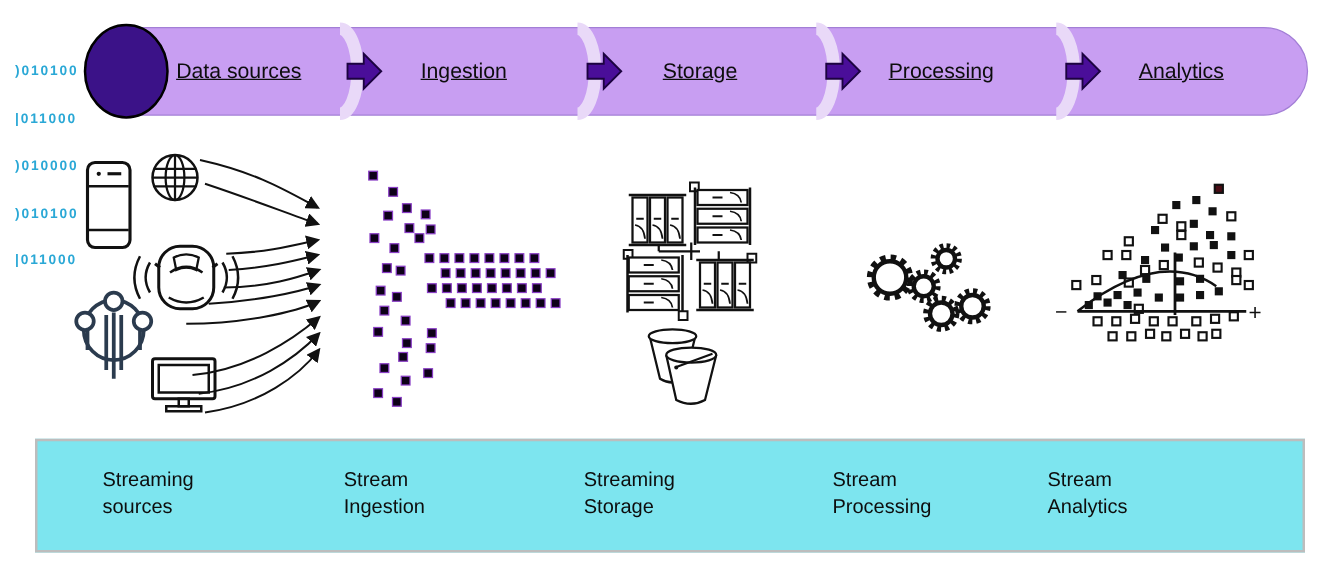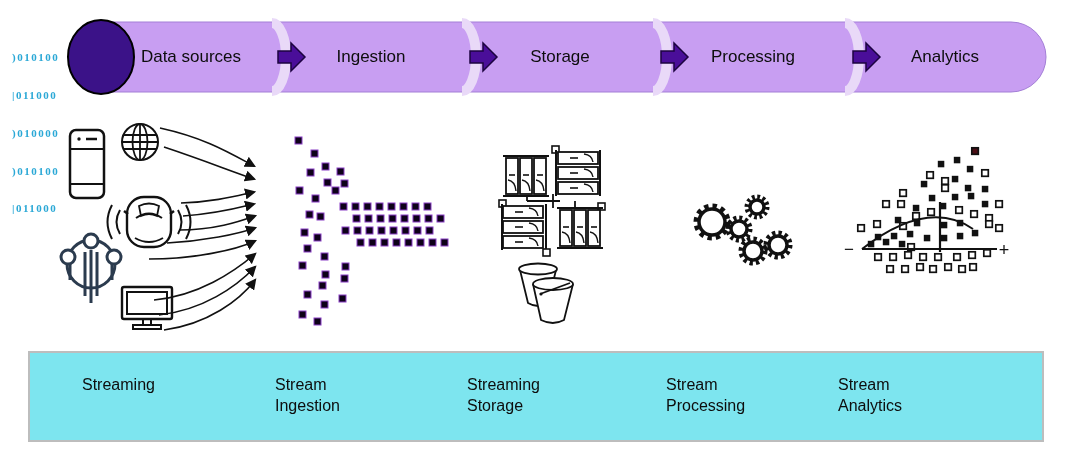--- a/index.html
+++ b/index.html
@@ -5,26 +5,26 @@
   html,body{margin:0;padding:0;background:#ffffff;}
   .canvas{
     position:relative;width:1074px;height:467px;background:#ffffff;overflow:hidden;
     font-family:"Liberation Sans",sans-serif;color:#0d0d0d;
   }
   svg{display:block;}
   .pipe-svg{position:absolute;left:0;top:0;z-index:1;}
   .icons-svg{position:absolute;left:0;top:0;z-index:1;}
   .binary{
     position:absolute;left:12px;top:26px;z-index:3;
-    font-family:Liberation Serif, serif;font-size:11px;line-height:12.6px;
+    font-family:Liberation Sans, sans-serif;font-size:11px;line-height:12.6px;
     font-weight:bold;letter-spacing:1.5px;color:#2aa8d6;white-space:pre;
   }
   .stage-label{
     position:absolute;top:46px;width:180px;height:22px;z-index:4;
-    text-align:center;font-size:17px;line-height:22px;color:#0d0d0d;
+    text-align:center;font-size:17px;line-height:22px;color:#0d0d0d;text-decoration:underline;
   }
   .footer-band{
     position:absolute;left:28px;top:351px;width:1012px;height:87px;z-index:2;
     background:#7de5ef;border:2px solid #bdbdbd;
   }
   .footer-label{
     position:absolute;top:374px;width:180px;z-index:3;
     font-size:16px;line-height:21px;color:#0d0d0d;
   }
 </style>
@@ -344,20 +344,21 @@
       <line x1="940" y1="202" x2="940" y2="252" stroke="#111111" stroke-width="2.2"></line>
       <path d="M862,249 Q928,198 973,229" fill="none" stroke="#111111" stroke-width="2"></path>
       <text x="849" y="255" font-size="17" text-anchor="middle" fill="#111111">−</text>
       <text x="1004" y="256" font-size="18" text-anchor="middle" fill="#111111">+</text>
     </g>
   </svg>
 
   <div class="footer-band"></div>
   <div class="footer-label" style="left:82px">
     <div>Streaming</div>
+    <div>sources</div>
   </div>
   <div class="footer-label" style="left:275px">
     <div>Stream</div>
     <div>Ingestion</div>
   </div>
   <div class="footer-label" style="left:467px">
     <div>Streaming</div>
     <div>Storage</div>
   </div>
   <div class="footer-label" style="left:666px">

